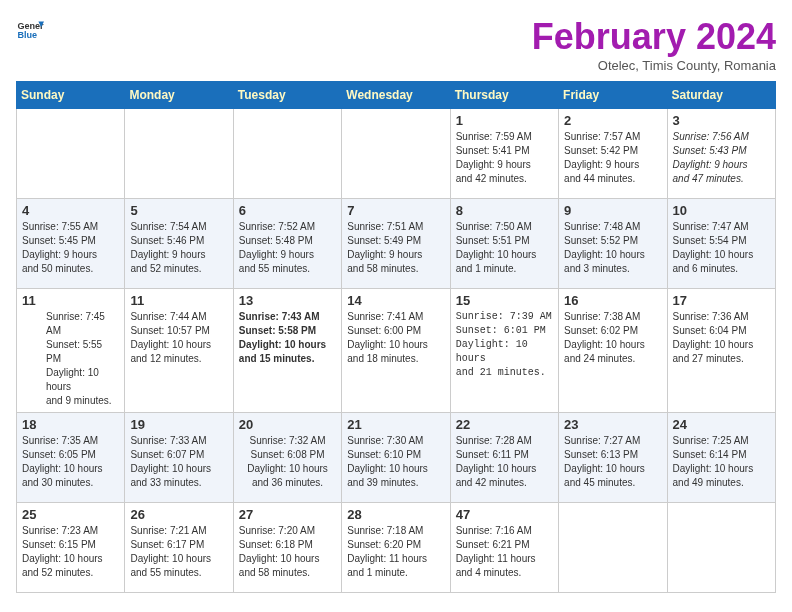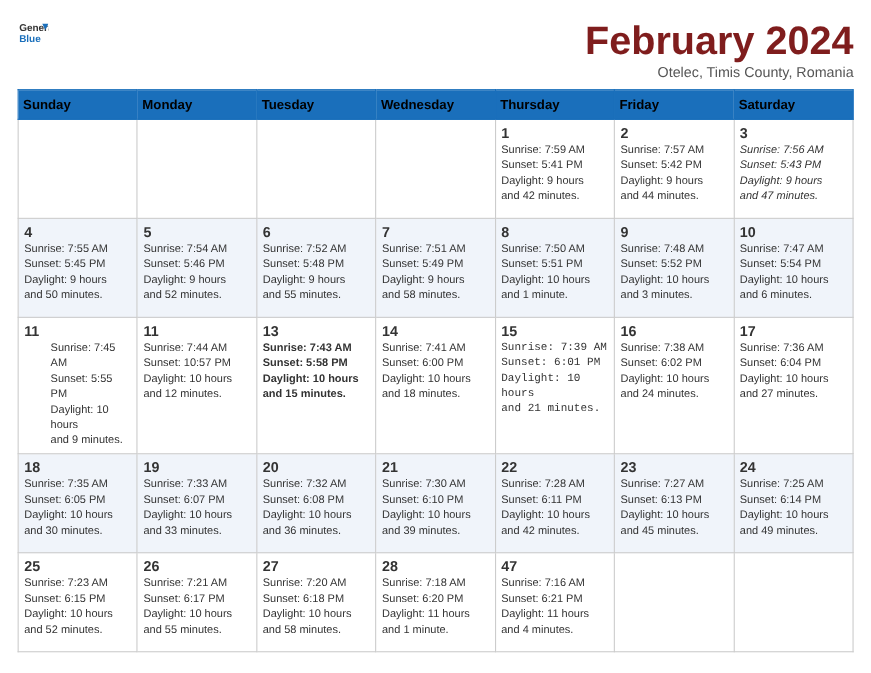--- a/index.html
+++ b/index.html
@@ -24,34 +24,34 @@
     .logo-icon {
       width: 28px;
       height: 28px;
     }
     .title-area {
       text-align: right;
     }
     .main-title {
       font-size: 36px;
       font-weight: bold;
-      color: #7f1d1d;
+      color: #a21caf;
     }
     .subtitle {
       font-size: 13px;
       color: #555;
     }
     table {
       width: 100%;
       border-collapse: collapse;
       table-layout: fixed;
     }
     thead tr th {
       background-color: #1a6fbb;
-      color: #000000;
+      color: #fef9c3;
       font-size: 12px;
       font-weight: bold;
       padding: 6px 4px;
       text-align: left;
       border: 1px solid #1a6fbb;
     }
     tbody tr td {
       border: 1px solid #ccc;
       vertical-align: top;
       padding: 4px 5px;
@@ -248,21 +248,21 @@
         </td>
         <td>
           <div class="day-number">19</div>
           <div class="day-info" style="white-space: pre-line;">Sunrise: 7:33 AM
 Sunset: 6:07 PM
 Daylight: 10 hours
 and 33 minutes.</div>
         </td>
         <td>
           <div class="day-number">20</div>
-          <div class="day-info" style="white-space: pre-line;">Sunrise: 7:32 AM
+          <div class="day-info" style="white-space: pre-line; text-align: center;">Sunrise: 7:32 AM
 Sunset: 6:08 PM
 Daylight: 10 hours
 and 36 minutes.</div>
         </td>
         <td>
           <div class="day-number">21</div>
           <div class="day-info" style="white-space: pre-line;">Sunrise: 7:30 AM
 Sunset: 6:10 PM
 Daylight: 10 hours
 and 39 minutes.</div>

